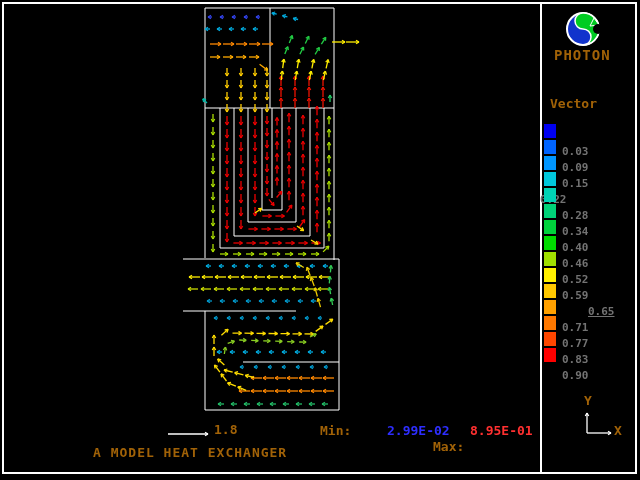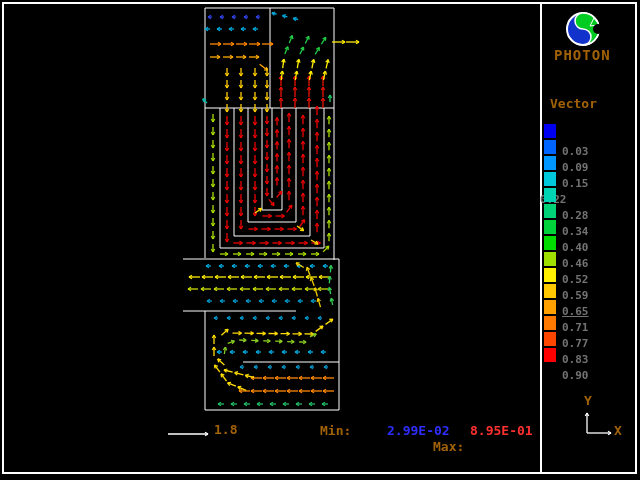--- a/index.html
+++ b/index.html
@@ -1020,33 +1020,34 @@
       <div class="legend-value" style="left: 562px; top: 204px;">0.34</div>
       <div class="legend-swatch" style="left: 544px; top: 220px; background: rgb(0, 210, 60);"></div>
       <div class="legend-value" style="left: 562px; top: 220px;">0.40</div>
       <div class="legend-swatch" style="left: 544px; top: 236px; background: rgb(0, 220, 0);"></div>
       <div class="legend-value" style="left: 562px; top: 236px;">0.46</div>
       <div class="legend-swatch" style="left: 544px; top: 252px; background: rgb(160, 224, 0);"></div>
       <div class="legend-value" style="left: 562px; top: 252px;">0.52</div>
       <div class="legend-swatch" style="left: 544px; top: 268px; background: rgb(255, 240, 0);"></div>
       <div class="legend-value" style="left: 562px; top: 268px;">0.59</div>
       <div class="legend-swatch" style="left: 544px; top: 284px; background: rgb(255, 200, 0);"></div>
-      <div class="legend-value" style="left: 562px; top: 284px; text-decoration: underline;">0.65</div>
+      <div class="legend-value" style="left: 588px; top: 284px; text-decoration: underline;">0.65</div>
       <div class="legend-swatch" style="left: 544px; top: 300px; background: rgb(255, 160, 0);"></div>
       <div class="legend-value" style="left: 562px; top: 300px;">0.71</div>
       <div class="legend-swatch" style="left: 544px; top: 316px; background: rgb(255, 120, 0);"></div>
       <div class="legend-value" style="left: 562px; top: 316px;">0.77</div>
       <div class="legend-swatch" style="left: 544px; top: 332px; background: rgb(255, 70, 0);"></div>
       <div class="legend-value" style="left: 562px; top: 332px;">0.83</div>
       <div class="legend-swatch" style="left: 544px; top: 348px; background: rgb(255, 0, 0);"></div>
       <div class="legend-value" style="left: 562px; top: 348px;">0.90</div>
     </div>
 
   <div class="abs txt" style="left:214px;top:423px;">1.8</div>
   <div class="abs txt" style="left:320px;top:424px;">Min:</div>
   <div class="abs txt" id="min-value" style="left: 355px; top: 424px; color: rgb(46, 46, 255); margin-left: 32px;">2.99E-02</div>
   <div class="abs txt" style="left:433px;top:440px;">Max:</div>
   <div class="abs txt" id="max-value" style="left: 470px; top: 424px; color: rgb(255, 48, 48);">8.95E-01</div>
+  <div class="abs txt" style="left:93px;top:446px;letter-spacing:1px;">A MODEL HEAT EXCHANGER</div>
 
   <div class="abs txt" style="left:584px;top:394px;">Y</div>
   <div class="abs txt" style="left:614px;top:424px;">X</div>
 
 </div>
 
 </body></html>

